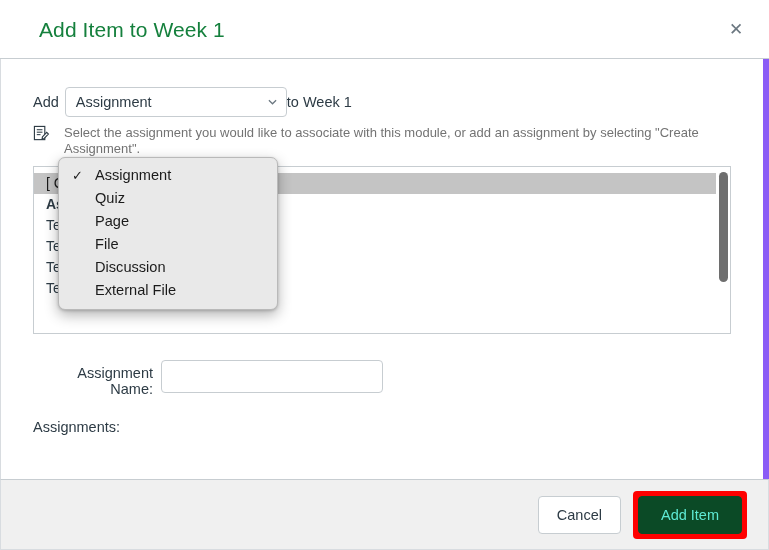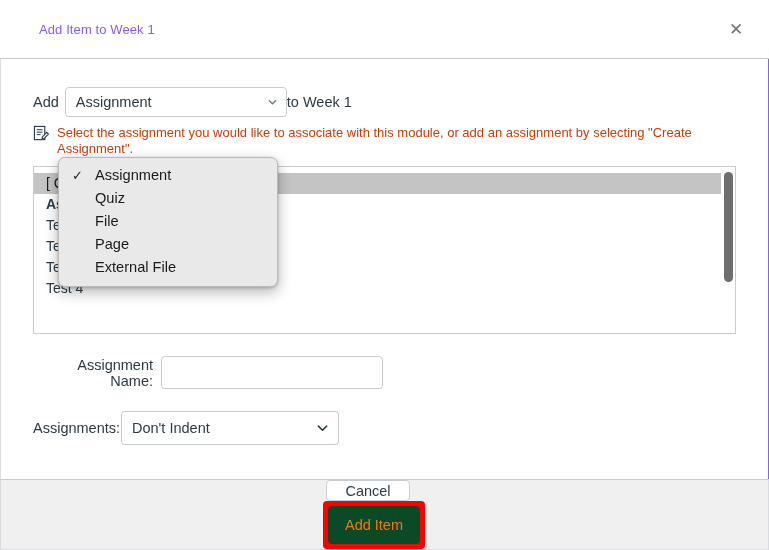--- a/index.html
+++ b/index.html
@@ -32,23 +32,23 @@
     height: 59px;
     min-height: 59px;
     border-bottom: 1px solid #c7cdd1;
     display: flex;
     align-items: center;
     padding: 0 22px 0 39px;
     box-sizing: border-box;
     background: #ffffff;
   }
   .modal-title {
-    font-size: 13px;
+    font-size: 21px;
     font-weight: 400;
-    color: #8b5cf6;
+    color: #15803d;
     letter-spacing: 0.1px;
     line-height: 1;
   }
   .close-btn {
     position: absolute;
     right: 18px;
     top: 50%;
     transform: translateY(-50%);
     width: 30px;
     height: 30px;
@@ -63,21 +63,21 @@
     align-items: center;
     justify-content: center;
     font-family: "Liberation Sans", sans-serif;
   }
 
   
   .modal-body {
     position: relative;
     flex: 1;
     border-left: 1px solid #d8dce0;
-    border-right: 1px solid #8b5cf6;
+    border-right: 6px solid #8b5cf6;
     box-sizing: border-box;
     padding: 28px 32px 8px 32px;
     background: #ffffff;
     overflow: visible;
   }
 
   .add-row {
     display: flex;
     align-items: center;
     font-size: 14.5px;
@@ -109,25 +109,25 @@
     top: 50%;
     transform: translateY(-50%);
     width: 9px;
     height: 9px;
     display: block;
   }
 
   .help-row {
     display: flex;
     align-items: flex-start;
-    gap: 7px;
+    gap: 14px;
     margin-top: 8px;
     margin-bottom: 9px;
     font-size: 13px;
-    color: #c2410c;
+    color: #737373;
     line-height: 16px;
   }
   .help-icon {
     flex: 0 0 auto;
     width: 17px;
     height: 17px;
     margin-top: 0px;
   }
 
   
@@ -180,21 +180,21 @@
     display: flex;
     align-items: center;
     margin-top: 22px;
   }
   .form-row .flabel {
     font-size: 14.5px;
     color: #2d3b45;
     text-align: right;
     margin-right: 8px;
   }
-  .name-label { width: 120px; }
+  .name-label { width: 120px; margin-top: 9px; }
   .indent-label { width: 80px; }
 
   .text-input {
     width: 222px;
     height: 33px;
     box-sizing: border-box;
     border: 1px solid #c7cdd1;
     border-radius: 4px;
     background: #ffffff;
     padding: 0 9px;
@@ -295,22 +295,22 @@
     margin-right: 12px;
   }
   .btn-primary-wrap {
     padding: 5px;
     border-radius: 4px;
     display: inline-flex;
   }
   .btn-primary {
     background: #0b4a26;
     border: 1px solid #0b4a26;
-    color: #f97316;
-    padding: 0 16px;
+    color: #5eead4;
+    padding: 0 22px;
   }
 </style>
 </head>
 <body>
 
 <div class="modal">
 
   <div class="modal-header">
     <div class="modal-title">Add Item to Week 1</div>
     <button class="close-btn">✕</button>
@@ -354,49 +354,46 @@
       </div>
     </div>
 
     <div class="form-row">
       <div class="flabel name-label">Assignment Name:</div>
       <input class="text-input" type="text" placeholder="" style="">
     </div>
 
     <div class="form-row">
       <div class="flabel indent-label">Assignments:</div>
-      <div class="indent-select">
-        <span>Don't Indent</span>
-        <svg class="chev" viewBox="0 0 12 12">
-          <path d="M1.5 4 L6 8.5 L10.5 4" fill="none" stroke="#2d3b45" stroke-width="1.7" stroke-linecap="round" stroke-linejoin="round"></path>
-        </svg>
-      </div>
     </div>
 
     <div class="popup-menu" style="background: rgb(233, 233, 233);">
       <div class="popup-item">
         <span class="check">✓</span>
         <span>Assignment</span>
       </div>
       <div class="popup-item">
         <span>Quiz</span>
       </div>
       <div class="popup-item">
+        <span>Page</span>
+      </div>
+      <div class="popup-item">
         <span>File</span>
       </div>
       <div class="popup-item">
-        <span>Page</span>
+        <span>Discussion</span>
       </div>
       <div class="popup-item">
         <span>External File</span>
       </div>
     </div>
 
   </div>
 
-  <div class="modal-footer" style="background: rgb(240, 240, 240); flex-direction: column;">
+  <div class="modal-footer" style="background: rgb(240, 240, 240);">
     <button class="btn btn-cancel">Cancel</button>
     <span class="btn-primary-wrap" style="background: rgb(255, 0, 0);">
       <button class="btn btn-primary" style="background: rgb(11, 74, 38); border-color: rgb(11, 74, 38);">Add Item</button>
     </span>
   </div>
 
 </div>
 
 </body></html>

